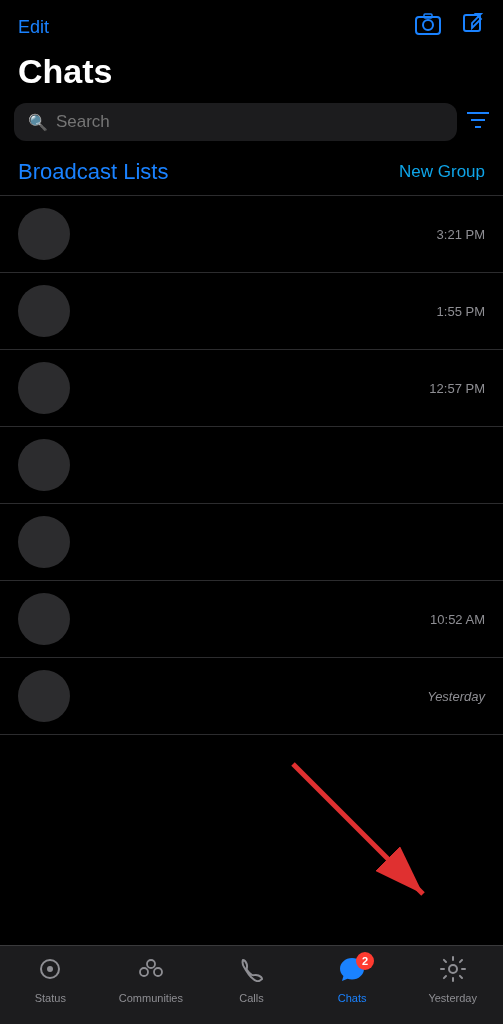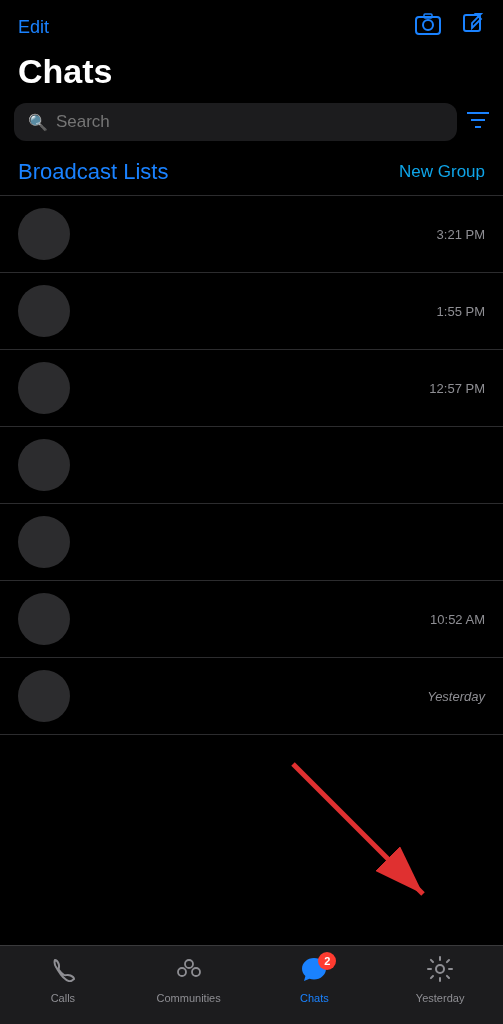--- a/index.html
+++ b/index.html
@@ -331,42 +331,51 @@
   <defs>
     <marker id="arrowhead" markerWidth="10" markerHeight="7" refX="10" refY="3.5" orient="auto">
       <polygon points="0 0, 10 3.5, 0 7" fill="#e03030"></polygon>
     </marker>
   </defs>
   <line x1="30" y1="30" x2="160" y2="160" stroke="#e03030" stroke-width="5" marker-end="url(#arrowhead)"></line>
 </svg>
 
 <div class="tab-bar">
 
-
   <div class="tab-item">
     <div class="tab-icon">
       <svg width="26" height="26" viewBox="0 0 26 26" fill="none">
-        <path d="M5 4C5 4 7 4 8.5 7.5C10 11 8 12.5 9 14C10 15.5 12.5 18 14 19C15.5 20 17 18 20.5 19.5C24 21 24 23 24 23L22 24.5C20 26 16 24 13 21C10 18 8 14 6 11C4 8 4.5 4.5 5 4Z" stroke="#8e8e93" stroke-width="2" fill="none"></path>
-      </svg>
-    </div>
-    <span class="tab-label">Calls</span>
+        <circle cx="13" cy="13" r="9" stroke="#8e8e93" stroke-width="2"></circle>
+        <circle cx="13" cy="13" r="3" fill="#8e8e93"></circle>
+      </svg>
+    </div>
+    <span class="tab-label">Status</span>
   </div>
 
   <div class="tab-item">
     <div class="tab-icon">
       <svg width="28" height="26" viewBox="0 0 28 26" fill="none">
         <circle cx="7" cy="16" r="4" stroke="#8e8e93" stroke-width="1.8"></circle>
         <circle cx="21" cy="16" r="4" stroke="#8e8e93" stroke-width="1.8"></circle>
         <circle cx="14" cy="8" r="4" stroke="#8e8e93" stroke-width="1.8"></circle>
       </svg>
     </div>
     <span class="tab-label">Communities</span>
   </div>
 
   <div class="tab-item">
+    <div class="tab-icon">
+      <svg width="26" height="26" viewBox="0 0 26 26" fill="none">
+        <path d="M5 4C5 4 7 4 8.5 7.5C10 11 8 12.5 9 14C10 15.5 12.5 18 14 19C15.5 20 17 18 20.5 19.5C24 21 24 23 24 23L22 24.5C20 26 16 24 13 21C10 18 8 14 6 11C4 8 4.5 4.5 5 4Z" stroke="#8e8e93" stroke-width="2" fill="none"></path>
+      </svg>
+    </div>
+    <span class="tab-label">Calls</span>
+  </div>
+
+  <div class="tab-item">
     <div class="tab-icon-wrapper">
       <div class="tab-icon active">
         <svg width="28" height="26" viewBox="0 0 28 26" fill="none">
           <path d="M14 2C7.4 2 2 6.8 2 12.7C2 15.6 3.3 18.2 5.4 20.1L4 25L9.5 22.7C10.9 23.2 12.4 23.5 14 23.5C20.6 23.5 26 18.6 26 12.7C26 6.8 20.6 2 14 2Z" fill="#1a82ff"></path>
         </svg>
       </div>
       <span class="badge">2</span>
     </div>
     <span class="tab-label active">Chats</span>
   </div>

